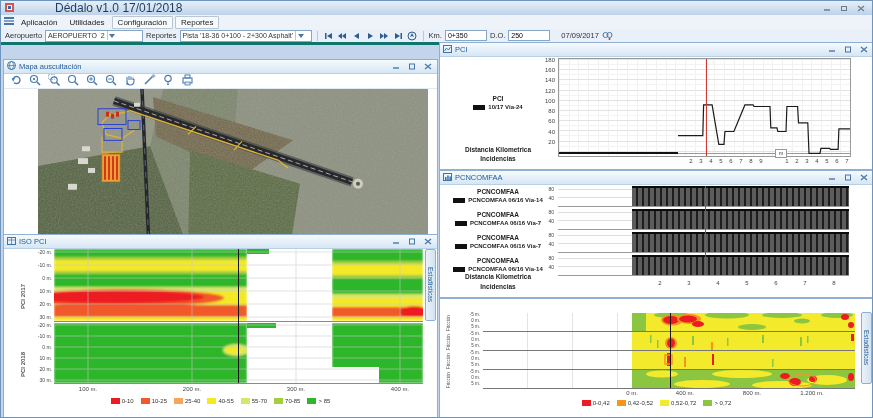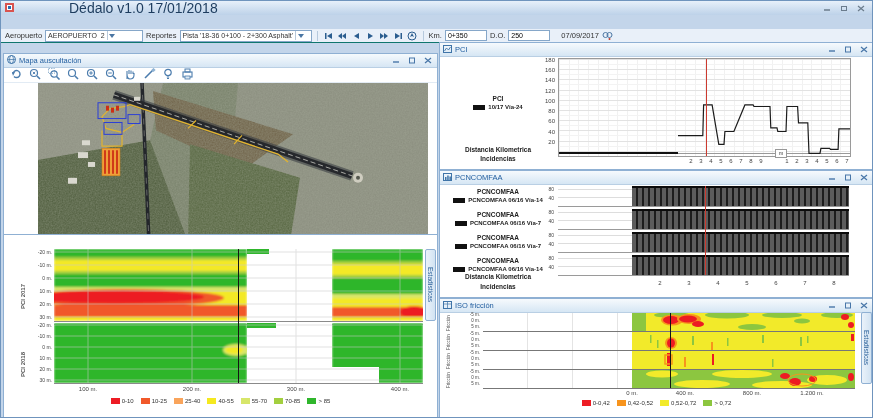--- a/index.html
+++ b/index.html
@@ -1,31 +1,31 @@
 <!DOCTYPE html>
 <html><head>
 <meta charset="utf-8">
 <style>
   html,body{margin:0;padding:0;background:#9db6d4;}
   .app{position:relative;width:871px;height:416px;border:1px solid #6f94bd;background:#c3d5ea;
        font-family:"Liberation Sans",sans-serif;font-size:8px;color:#222;overflow:hidden;}
   
   .tbar{position:absolute;left:0;top:0;right:0;height:14px;background:linear-gradient(#e7f0fa,#bdd2e9);
         display:flex;align-items:center;padding:0 4px;color:#1d3c5e;}
-  .tbar .ttl{margin-left:19px;font-size:14px;padding-left:36px;}
+  .tbar .ttl{margin-left:5px;font-size:12px;padding-left:36px;}
   .wctl{margin-left:auto;display:flex;gap:3px;}
   .wbtn{width:14px;height:10px;display:flex;align-items:center;justify-content:center;border-radius:2px;}
   .wbtn svg{display:block}
   
   .mbar{position:absolute;left:0;top:14px;right:0;height:14px;background:#eef3fa;border-bottom:1px solid #c8d8ea;
         display:flex;align-items:center;gap:2px;padding:0 3px;font-size:8px;}
   .mitem{padding:1px 5px;}
   .mitem.boxed{border:1px solid #b9c6d4;background:#f6fafd;border-radius:1px;}
   
-  .tool{position:absolute;left:0;top:28px;right:0;height:13px;background:#e9f0f9;border-bottom:1px solid #0f766e;
+  .tool{position:absolute;left:0;top:28px;right:0;height:13px;background:#e9f0f9;border-bottom:3px solid #0f766e;
         display:flex;align-items:center;gap:3px;padding:0 4px;font-size:7.5px;color:#333;}
   .tlabel{white-space:nowrap;}
   .combo{display:flex;align-items:center;background:#fff;border:1px solid #86a7c9;height:10px;padding:0 2px;}
   .combo .cval{white-space:nowrap;overflow:hidden;font-size:7px;}
   .carr{width:9px;height:9px;margin-left:2px;border-left:1px solid #b7c8da;display:flex;align-items:center;justify-content:center;}
   .tri{width:0;height:0;border-left:3px solid transparent;border-right:3px solid transparent;border-top:4px solid #4b76a3;}
   .vsep{width:1px;height:10px;background:#b6c9dd;margin:0 2px;}
   .navbtn{width:11px;height:11px;display:flex;align-items:center;justify-content:center;}
   .tinput{width:36px;height:9px;border:1px solid #86a7c9;font-size:7px;padding:0 2px;font-family:"Liberation Sans",sans-serif;}
   
@@ -89,20 +89,31 @@
           </svg>
         </span>
       <span class="wbtn">
           <svg width="8" height="7">
             <path d="M1,1 L7,6 M7,1 L1,6" stroke="#6b7c8d" stroke-width="1.2"></path>
           </svg>
         </span>
     </span>
   </div>
 
+  <div class="mbar">
+    <span><svg width="10" height="8">
+          <rect x="0" y="0" width="10" height="2" fill="#4b76a3"></rect>
+          <rect x="0" y="3" width="10" height="2" fill="#7fa3c6"></rect>
+          <rect x="0" y="6" width="10" height="2" fill="#4b76a3"></rect>
+        </svg></span>
+    <span class="mitem">Aplicación</span>
+    <span class="mitem">Utilidades</span>
+    <span class="mitem boxed">Configuración</span>
+    <span class="mitem boxed">Reportes</span>
+  </div>
 
   <div class="tool">
     <span class="tlabel">Aeropuerto</span>
     <span class="combo" style="width:92px">
       <span class="cval">AEROPUERTO_2</span>
       <span class="carr">
           <span class="tri"></span>
         </span>
     </span>
     <span class="tlabel">Reportes</span>
@@ -161,21 +172,21 @@
     <span class="tlabel" style="margin-left:8px">07/09/2017</span>
     <span class="navbtn">
         <svg width="11" height="9">
           <circle cx="3.5" cy="4" r="2.5" fill="none" stroke="#4b76a3"></circle>
           <circle cx="7.5" cy="4" r="2.5" fill="none" stroke="#4b76a3"></circle>
           <circle cx="7.5" cy="8" r="1" fill="#c0392b"></circle>
         </svg>
       </span>
   </div>
 
-  <div class="panel" style="left:2px;top:52px;width:433px;height:190px">
+  <div class="panel" style="left:2px;top:58px;width:433px;height:190px">
     <div class="phead">
       <span><svg width="9" height="9">
             <circle cx="4.5" cy="4.5" r="4" fill="none" stroke="#3f74a8"></circle>
             <ellipse cx="4.5" cy="4.5" rx="2" ry="4" fill="none" stroke="#3f74a8" stroke-width="0.7"></ellipse>
             <line x1="0.5" y1="4.5" x2="8.5" y2="4.5" stroke="#3f74a8" stroke-width="0.7"></line>
           </svg></span>
       <span class="ptitle">Mapa auscultación</span>
       <span class="pctl">
         <span class="pbtn">
             <svg width="8" height="7">
@@ -284,20 +295,45 @@
         <rect x="44" y="58" width="8" height="5" fill="#d9d8cf"></rect>
           <rect x="40" y="70" width="10" height="6" fill="#d9d8cf"></rect>
           <rect x="50" y="80" width="7" height="5" fill="#d9d8cf"></rect>
           <rect x="30" y="96" width="9" height="6" fill="#d9d8cf"></rect>
           <rect x="96" y="14" width="6" height="4" fill="#d9d8cf"></rect>
       </svg>
     </div>
   </div>
 
   <div class="panel" style="left:2px;top:233px;width:433px;height:182px">
+    <div class="phead">
+      <span><svg width="9" height="8">
+            <rect x="0.5" y="0.5" width="8" height="7" fill="none" stroke="#3f74a8"></rect>
+            <line x1="0.5" y1="3" x2="8.5" y2="3" stroke="#3f74a8" stroke-width="0.7"></line>
+            <line x1="4.5" y1="0.5" x2="4.5" y2="7.5" stroke="#3f74a8" stroke-width="0.7"></line>
+          </svg></span>
+      <span class="ptitle">ISO PCI</span>
+      <span class="pctl">
+        <span class="pbtn">
+            <svg width="8" height="7">
+              <line x1="1" y1="5" x2="7" y2="5" stroke="#4876a8" stroke-width="1.4"></line>
+            </svg>
+          </span>
+        <span class="pbtn">
+            <svg width="8" height="7">
+              <rect x="1.5" y="1" width="5" height="5" fill="none" stroke="#4876a8"></rect>
+            </svg>
+          </span>
+        <span class="pbtn">
+            <svg width="8" height="7">
+              <path d="M1,1 L7,6 M7,1 L1,6" stroke="#4876a8" stroke-width="1.2"></path>
+            </svg>
+          </span>
+      </span>
+    </div>
 
     <div class="vtext tks rt" style="left:16px;top:30px;height:44px;font-size:6px;font-weight:bold">PCI 2017</div>
     <div class="vtext tks rt" style="left:16px;top:98px;height:44px;font-size:6px;font-weight:bold">PCI 2018</div>
 
     <span class="tks" style="left:26px;top:14px;width:22px;text-align:right">-20 m.</span>
     <span class="tks" style="left:26px;top:27px;width:22px;text-align:right">-10 m.</span>
     <span class="tks" style="left:26px;top:40px;width:22px;text-align:right">0 m.</span>
     <span class="tks" style="left:26px;top:53px;width:22px;text-align:right">10 m.</span>
     <span class="tks" style="left:26px;top:66px;width:22px;text-align:right">20 m.</span>
     <span class="tks" style="left:26px;top:79px;width:22px;text-align:right">30 m.</span>
@@ -587,45 +623,20 @@
     <span class="tk" style="left:339px;top:115px;width:16px;text-align:center">1</span>
     <span class="tk" style="left:349px;top:115px;width:16px;text-align:center">2</span>
     <span class="tk" style="left:359px;top:115px;width:16px;text-align:center">3</span>
     <span class="tk" style="left:369px;top:115px;width:16px;text-align:center">4</span>
     <span class="tk" style="left:379px;top:115px;width:16px;text-align:center">5</span>
     <span class="tk" style="left:389px;top:115px;width:16px;text-align:center">6</span>
     <span class="tk" style="left:399px;top:115px;width:16px;text-align:center">7</span>
   </div>
 
   <div class="panel" style="left:438px;top:297px;width:433px;height:118px">
-    <div class="phead">
-      <span><svg width="9" height="8">
-            <rect x="0.5" y="0.5" width="8" height="7" fill="none" stroke="#3f74a8"></rect>
-            <line x1="0.5" y1="3" x2="8.5" y2="3" stroke="#3f74a8" stroke-width="0.7"></line>
-            <line x1="4.5" y1="0.5" x2="4.5" y2="7.5" stroke="#3f74a8" stroke-width="0.7"></line>
-          </svg></span>
-      <span class="ptitle">ISO fricción</span>
-      <span class="pctl">
-        <span class="pbtn">
-            <svg width="8" height="7">
-              <line x1="1" y1="5" x2="7" y2="5" stroke="#4876a8" stroke-width="1.4"></line>
-            </svg>
-          </span>
-        <span class="pbtn">
-            <svg width="8" height="7">
-              <rect x="1.5" y="1" width="5" height="5" fill="none" stroke="#4876a8"></rect>
-            </svg>
-          </span>
-        <span class="pbtn">
-            <svg width="8" height="7">
-              <path d="M1,1 L7,6 M7,1 L1,6" stroke="#4876a8" stroke-width="1.2"></path>
-            </svg>
-          </span>
-      </span>
-    </div>
 
     <div class="vtext tks rt" style="left:6px;top:15px;height:17px;font-size:4.5px">Fricción</div>
     <div class="vtext tks rt" style="left:6px;top:34px;height:17px;font-size:4.5px">Fricción</div>
     <div class="vtext tks rt" style="left:6px;top:53px;height:17px;font-size:4.5px">Fricción</div>
     <div class="vtext tks rt" style="left:6px;top:72px;height:17px;font-size:4.5px">Fricción</div>
 
     <div class="fstrip" style="left:43px;top:14px;width:372px;height:18px">
       <svg style="position:absolute;left:149px;top:0" width="223" height="18" viewBox="0 0 223 18" preserveAspectRatio="none">
         <defs>
             <filter id="b3" x="-5%" y="-15%" width="110%" height="130%">

